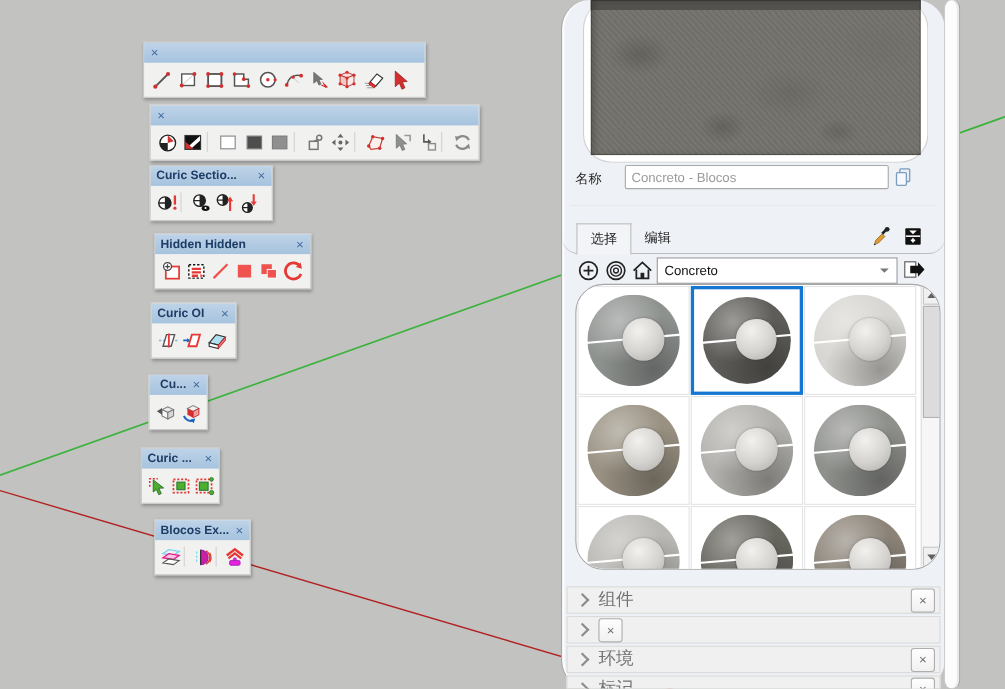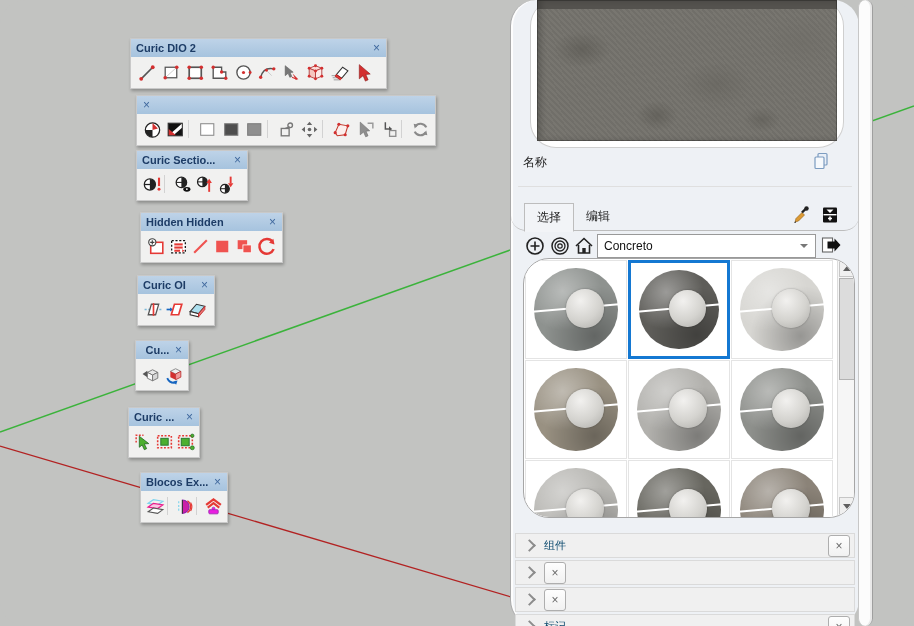--- a/index.html
+++ b/index.html
@@ -101,39 +101,38 @@
   .sb-tri-up{width:0;height:0;border:4px solid transparent;border-bottom:5px solid #606060;margin-top:-4px;}
   .sb-tri-dn{width:0;height:0;border:4px solid transparent;border-top:5px solid #606060;margin-bottom:-4px;}
   #sb-thumb{position:absolute;left:1px;top:19px;width:14px;height:100px;background:#dcdcdc;
             border:1px solid #b2b2b2;}
 
   .section{position:absolute;left:4px;width:340px;height:25px;background:#f0f0f0;
            border:1px solid #dadada;box-sizing:border-box;
            display:flex;align-items:center;}
   .chev{width:7px;height:7px;border-top:2px solid #8c8c8c;border-right:2px solid #8c8c8c;
         transform:rotate(45deg);margin:0 10px 0 9px;flex:none;}
-  .sec-label{flex:1;font-size:11px;color:#0c4a6e;font-family:Liberation Serif, serif;}
+  .sec-label{flex:1;font-size:16px;color:#737373;font-family:Liberation Serif, serif;}
   .sec-close{width:20px;height:20px;background:linear-gradient(#fefefe,#f1f1f1);
              border:1px solid #aeaeae;border-radius:3px;margin-right:4px;
              display:flex;align-items:center;justify-content:center;
              font-size:12px;color:#6a6a6a;line-height:1;}
 </style>
 </head>
 <body>
 
 <div id="viewport" class="abs">
   <svg id="axes" width="914" height="626">
     <line x1="0" y1="432" x2="914" y2="106" stroke="#3bb33b" stroke-width="1.5"></line>
     <line x1="0" y1="446" x2="914" y2="716" stroke="#b22222" stroke-width="1.3"></line>
   </svg>
 </div>
 
 <div class="toolbar" style="left:130px;top:38px;width:255px;">
   <div class="tb-title">
-    <span class="t">Curic DIO 2</span>
     <span class="tb-close">×</span>
   </div>
   <div class="tb-body">
     <span class="ic">
         <svg viewBox="0 0 20 20">
           <line x1="4" y1="16" x2="15" y2="5" stroke="#555" stroke-width="1.6"></line>
           <circle cx="4" cy="16" r="1.8" fill="#d32f2f"></circle>
           <circle cx="15" cy="5" r="1.8" fill="#d32f2f"></circle>
         </svg>
       </span>
@@ -529,20 +528,21 @@
 </div>
 
 <div id="tray" class="abs">
 
   <div id="preview-frame" class="abs">
     <div id="preview-img"></div>
   </div>
 
   <div class="row-name abs">
     <span id="name-label">名称</span>
+    <input id="name-input" type="text" value="Concreto - Blocos" style="">
     <span id="copy-btn">
       <svg viewBox="0 0 22 22" width="22" height="22">
           <rect x="8" y="3.5" width="9" height="11.5" rx="1" fill="#e9eff7" stroke="#7c9cc0" stroke-width="1.2"></rect>
           <rect x="5" y="7" width="9" height="11.5" rx="1" fill="#f6f9fc" stroke="#7c9cc0" stroke-width="1.2"></rect>
         </svg>
     </span>
   </div>
 
   <div id="divider1" class="abs"></div>
 
@@ -672,20 +672,21 @@
     <span class="chev"></span>
     <span class="sec-label">组件</span>
     <span class="sec-close">×</span>
   </div>
   <div class="section" style="top:560px">
     <span class="chev"></span>
     <span class="sec-close">×</span>
   </div>
   <div class="section" style="top:587px">
     <span class="chev"></span>
+    <span class="sec-label">环境</span>
     <span class="sec-close">×</span>
   </div>
   <div class="section" style="top:614px">
     <span class="chev"></span>
     <span class="sec-label">标记</span>
     <span class="sec-close">×</span>
   </div>
 </div>
 
 <div id="gutter" class="abs"></div>

